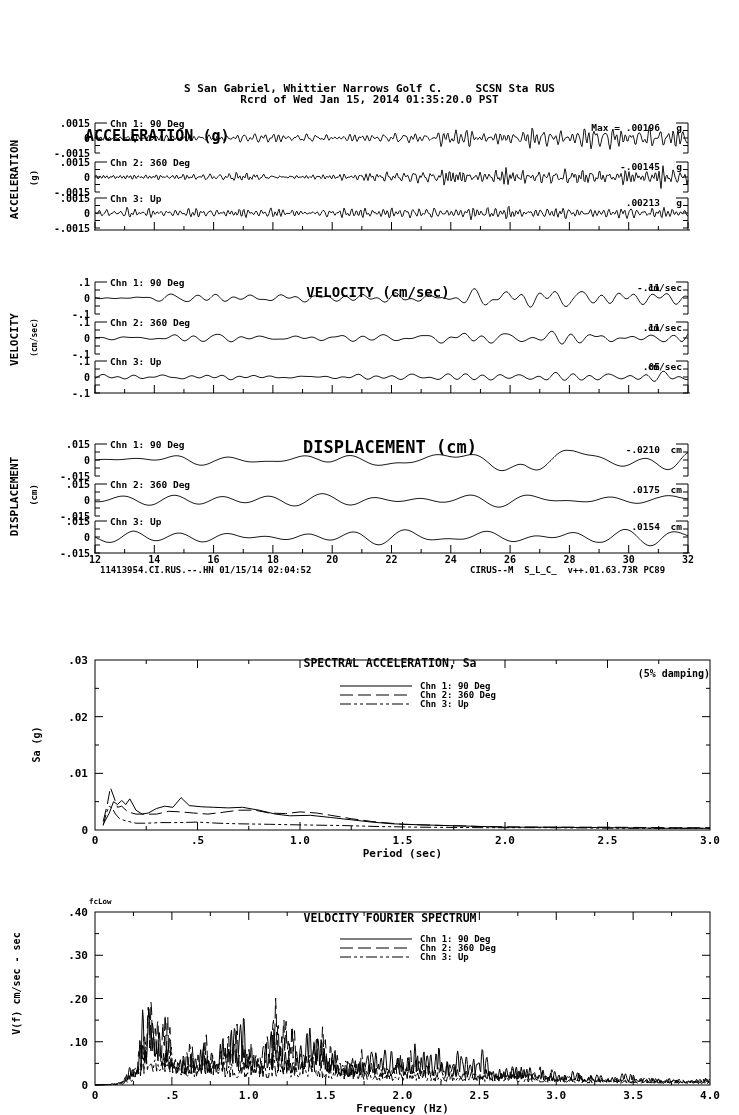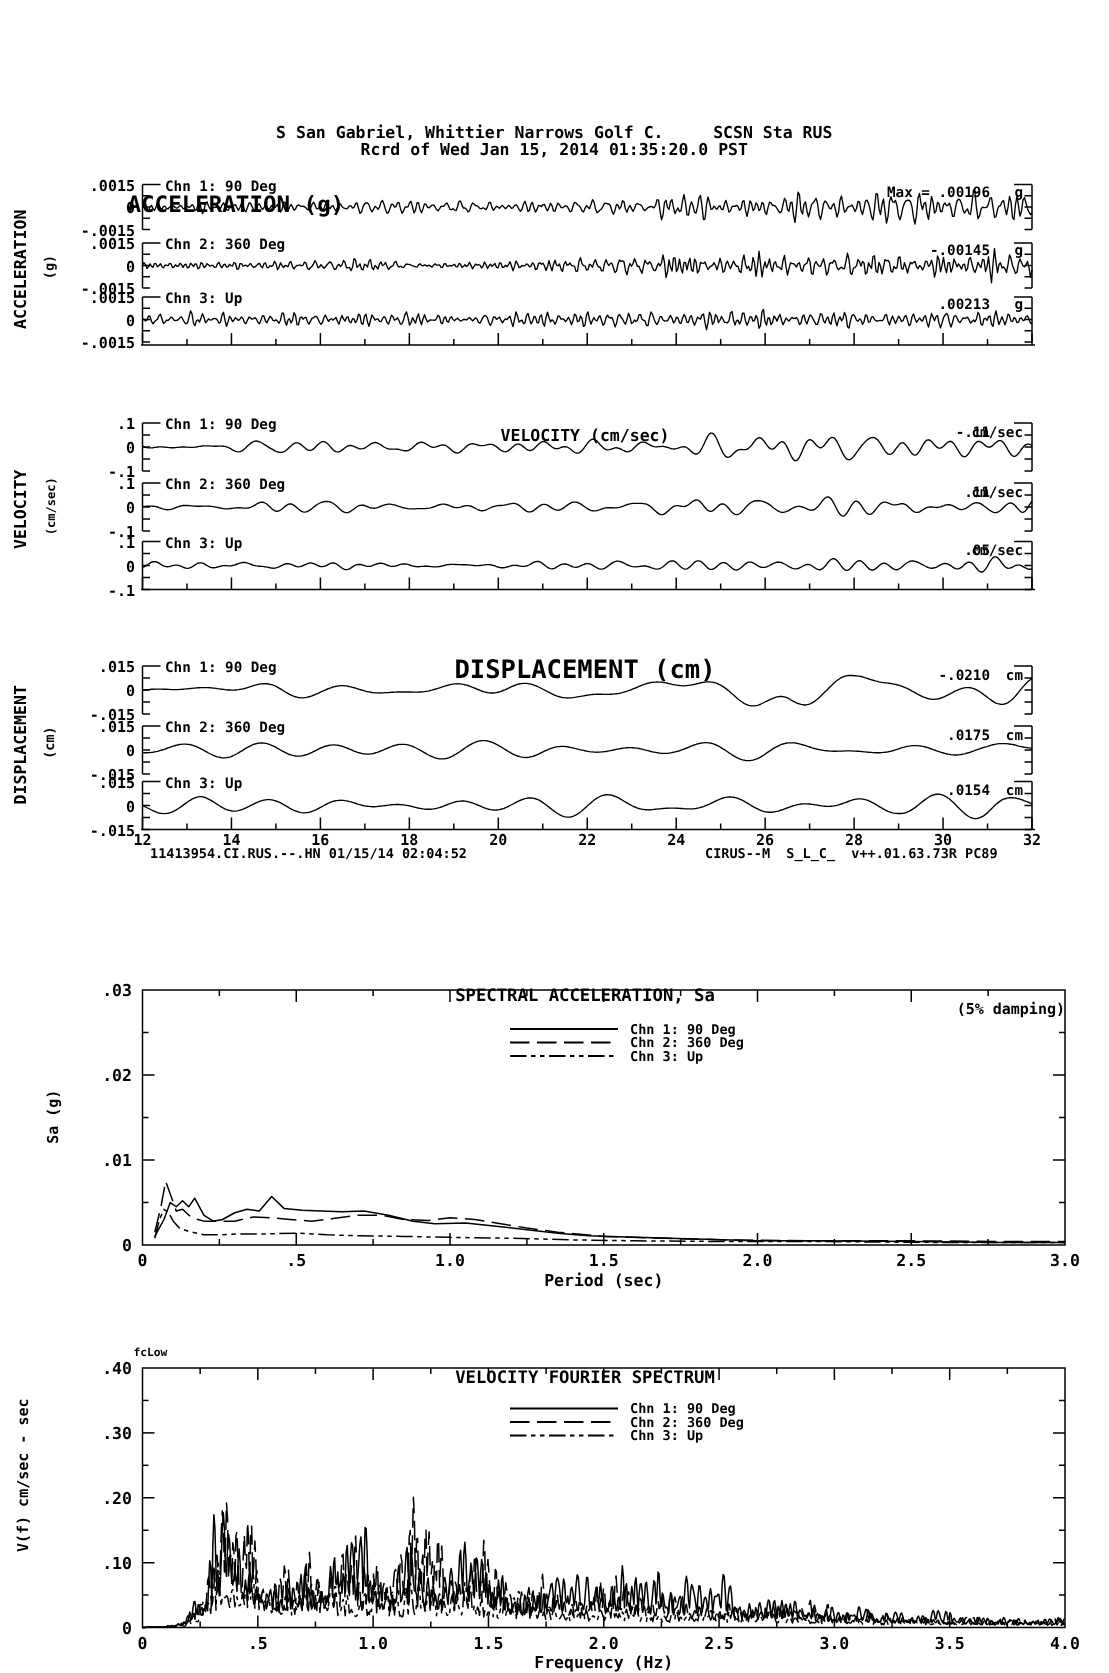--- a/index.html
+++ b/index.html
@@ -13,21 +13,21 @@
   svg text{font-family:"DejaVu Sans Mono",monospace;font-weight:bold;fill:#000;}
 </style>
 </head>
 <body>
 <div id="page">
 
   <div class="t hdr b" style="top:62px;font-size:11px">S San Gabriel, Whittier Narrows Golf C.     SCSN Sta RUS</div>
   <div class="t hdr b" style="top:73px;font-size:11px">Rcrd of Wed Jan 15, 2014 01:35:20.0 PST</div>
 
   <div class="t hdr b" style="left:85px;width:610px;top:107px;font-size:15px;text-align:left">ACCELERATION (g)</div>
-  <div class="t hdr b" style="left:85px;width:610px;top:264px;font-size:11px;text-align:center">VELOCITY (cm/sec)</div>
+  <div class="t hdr b" style="left:73px;width:610px;top:264px;font-size:14px;text-align:center">VELOCITY (cm/sec)</div>
   <div class="t hdr b" style="left:85px;width:610px;top:417px;font-size:17px;text-align:center">DISPLACEMENT (cm)</div>
   <div class="t hdr b" style="left:80px;width:620px;top:636px;font-size:11.5px;">SPECTRAL ACCELERATION, Sa</div>
   <div class="t hdr b" style="left:80px;width:620px;top:891px;font-size:11.5px;text-align:center">VELOCITY FOURIER SPECTRUM</div>
 
   <div class="rot" style="left:-46px;top:173px;width:120px;font-size:11px">ACCELERATION</div>
   <div class="rot" style="left:-26px;top:173px;width:120px;font-size:9px">(g)</div>
   <div class="rot" style="left:-46px;top:333px;width:120px;font-size:11px">VELOCITY</div>
   <div class="rot" style="left:-26px;top:333px;width:120px;font-size:8px">(cm/sec)</div>
   <div class="rot" style="left:-46px;top:490px;width:120px;font-size:11px">DISPLACEMENT</div>
   <div class="rot" style="left:-26px;top:490px;width:120px;font-size:9px">(cm)</div>

